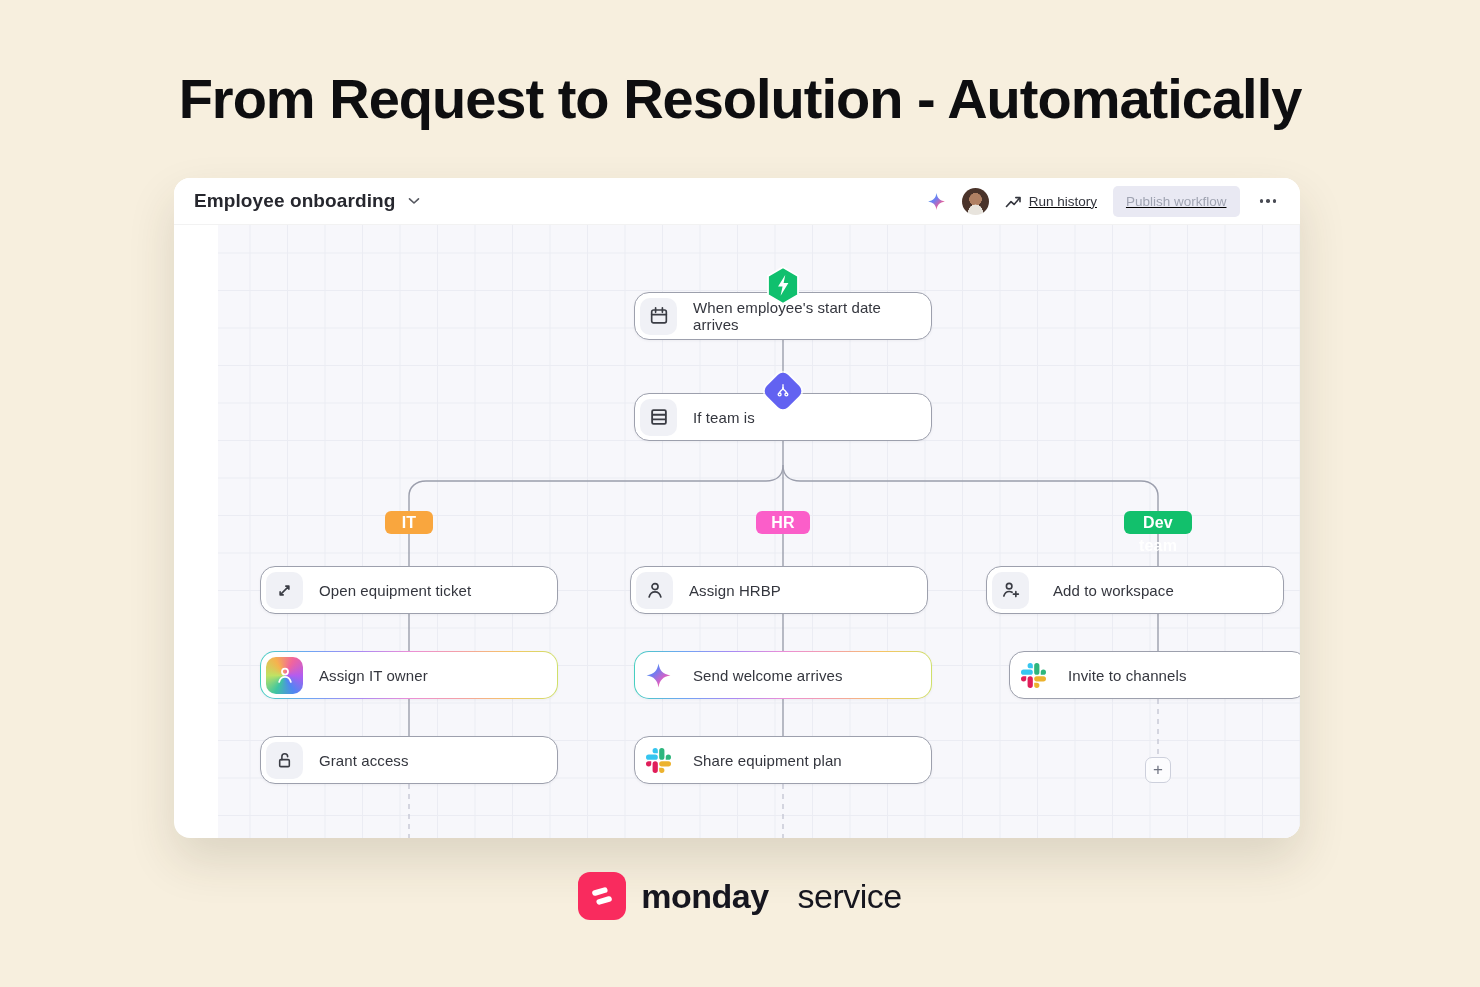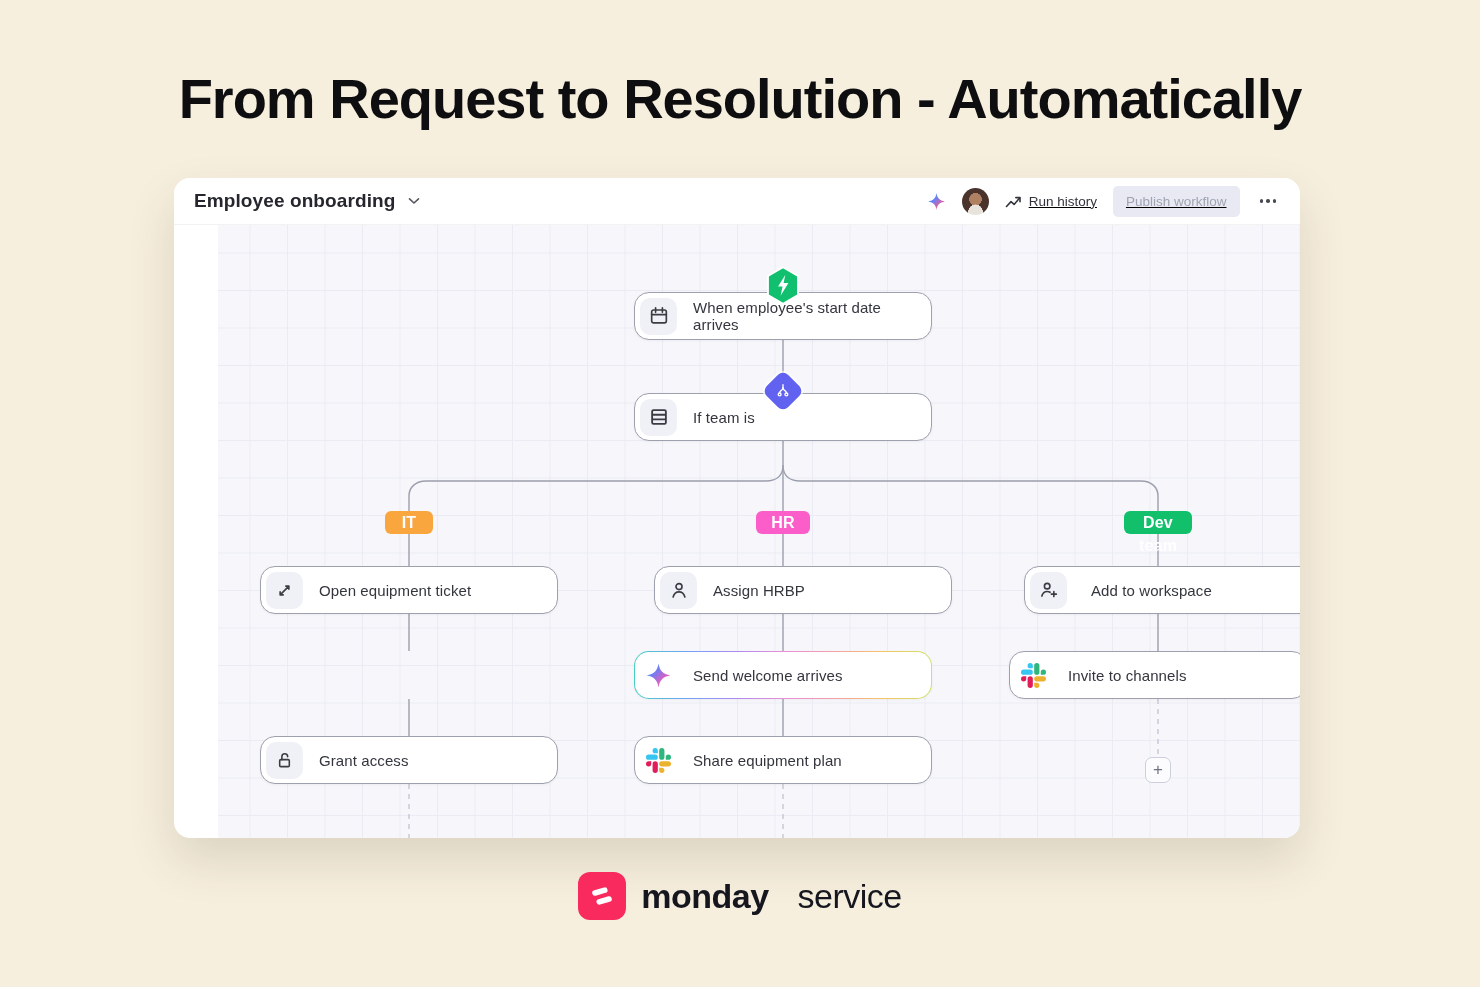--- a/index.html
+++ b/index.html
@@ -223,31 +223,40 @@
     <div class="pill dev" style="left:906px; top:286px;">Dev team</div>
 
     <div class="node" style="left:42px; top:341px;">
       <div class="tile gray">
         <svg width="21" height="21" viewBox="0 0 24 24" fill="none" stroke="#3a3c44" stroke-width="1.8" stroke-linecap="round" stroke-linejoin="round">
           <path d="M7 17 17 7M13.5 7H17v3.5M10.5 17H7v-3.5"></path>
         </svg>
       </div>
       <span class="nlabel">Open equipment ticket</span>
     </div>
+    <div class="node rainbow" style="left:42px; top:426px;">
+      <div class="tile gradient">
+        <svg width="22" height="22" viewBox="0 0 24 24" fill="none" stroke="#fff" stroke-width="1.9" stroke-linecap="round">
+          <circle cx="12" cy="8.3" r="3.3"></circle>
+          <path d="M5.6 19.6c1-3.7 3.6-5.5 6.4-5.5s5.4 1.8 6.4 5.5"></path>
+        </svg>
+      </div>
+      <span class="nlabel">Assign IT owner</span>
+    </div>
     <div class="node" style="left:42px; top:511px;">
       <div class="tile gray">
         <svg width="21" height="21" viewBox="0 0 24 24" fill="none" stroke="#3a3c44" stroke-width="1.8" stroke-linecap="round" stroke-linejoin="round">
           <rect x="6.5" y="11" width="11" height="8" rx="1.3"></rect>
           <path d="M9 11V7.6a3.3 3.3 0 0 1 6.6 0"></path>
         </svg>
       </div>
       <span class="nlabel">Grant access</span>
     </div>
 
-    <div class="node" style="left:436px; top:341px;">
+    <div class="node" style="left:412px; top:341px;">
       <div class="tile gray">
         <svg width="22" height="22" viewBox="0 0 24 24" fill="none" stroke="#3a3c44" stroke-width="1.8" stroke-linecap="round">
           <circle cx="12" cy="8.3" r="3.3"></circle>
           <path d="M5.6 19.6c1-3.7 3.6-5.5 6.4-5.5s5.4 1.8 6.4 5.5"></path>
         </svg>
       </div>
       <span class="nlabel">Assign HRBP</span>
     </div>
     <div class="node rainbow" style="left:416px; top:426px;">
       <div class="tile white">
@@ -271,21 +280,21 @@
         <svg width="25" height="25" viewBox="0 0 24 24">
           <path fill="#E01E5A" d="M5.042 15.165a2.528 2.528 0 0 1-2.52 2.523A2.528 2.528 0 0 1 0 15.165a2.527 2.527 0 0 1 2.522-2.52h2.52v2.52zM6.313 15.165a2.527 2.527 0 0 1 2.521-2.52 2.527 2.527 0 0 1 2.521 2.52v6.313A2.528 2.528 0 0 1 8.834 24a2.528 2.528 0 0 1-2.521-2.522v-6.313z"></path>
           <path fill="#36C5F0" d="M8.834 5.042a2.528 2.528 0 0 1-2.521-2.52A2.528 2.528 0 0 1 8.834 0a2.528 2.528 0 0 1 2.521 2.522v2.52H8.834zM8.834 6.313a2.528 2.528 0 0 1 2.521 2.521 2.528 2.528 0 0 1-2.521 2.521H2.522A2.528 2.528 0 0 1 0 8.834a2.528 2.528 0 0 1 2.522-2.521h6.312z"></path>
           <path fill="#2EB67D" d="M18.956 8.834a2.528 2.528 0 0 1 2.522-2.521A2.528 2.528 0 0 1 24 8.834a2.528 2.528 0 0 1-2.522 2.521h-2.522V8.834zM17.688 8.834a2.528 2.528 0 0 1-2.523 2.521 2.527 2.527 0 0 1-2.52-2.521V2.522A2.527 2.527 0 0 1 15.165 0a2.528 2.528 0 0 1 2.523 2.522v6.312z"></path>
           <path fill="#ECB22E" d="M15.165 18.956a2.528 2.528 0 0 1 2.523 2.522A2.528 2.528 0 0 1 15.165 24a2.527 2.527 0 0 1-2.52-2.522v-2.522h2.52zM15.165 17.688a2.527 2.527 0 0 1-2.52-2.523 2.526 2.526 0 0 1 2.52-2.52h6.313A2.527 2.527 0 0 1 24 15.165a2.528 2.528 0 0 1-2.522 2.523h-6.313z"></path>
         </svg>
       </div>
       <span class="nlabel">Share equipment plan</span>
     </div>
 
-    <div class="node" style="left:806px; top:341px;gap:24px;">
+    <div class="node" style="left:768px; top:341px;gap:24px;">
       <div class="tile gray">
         <svg width="22" height="22" viewBox="0 0 24 24" fill="none" stroke="#3a3c44" stroke-width="1.8" stroke-linecap="round">
           <circle cx="10" cy="7.8" r="3"></circle>
           <path d="M4.2 18.6c.9-3.3 3.2-5 5.8-5 1.2 0 2.3.3 3.2.9"></path>
           <path d="M17.3 13.8v5.4M14.6 16.5H20"></path>
         </svg>
       </div>
       <span class="nlabel">Add to workspace</span>
     </div>
     <div class="node" style="left:791px; top:426px;">

